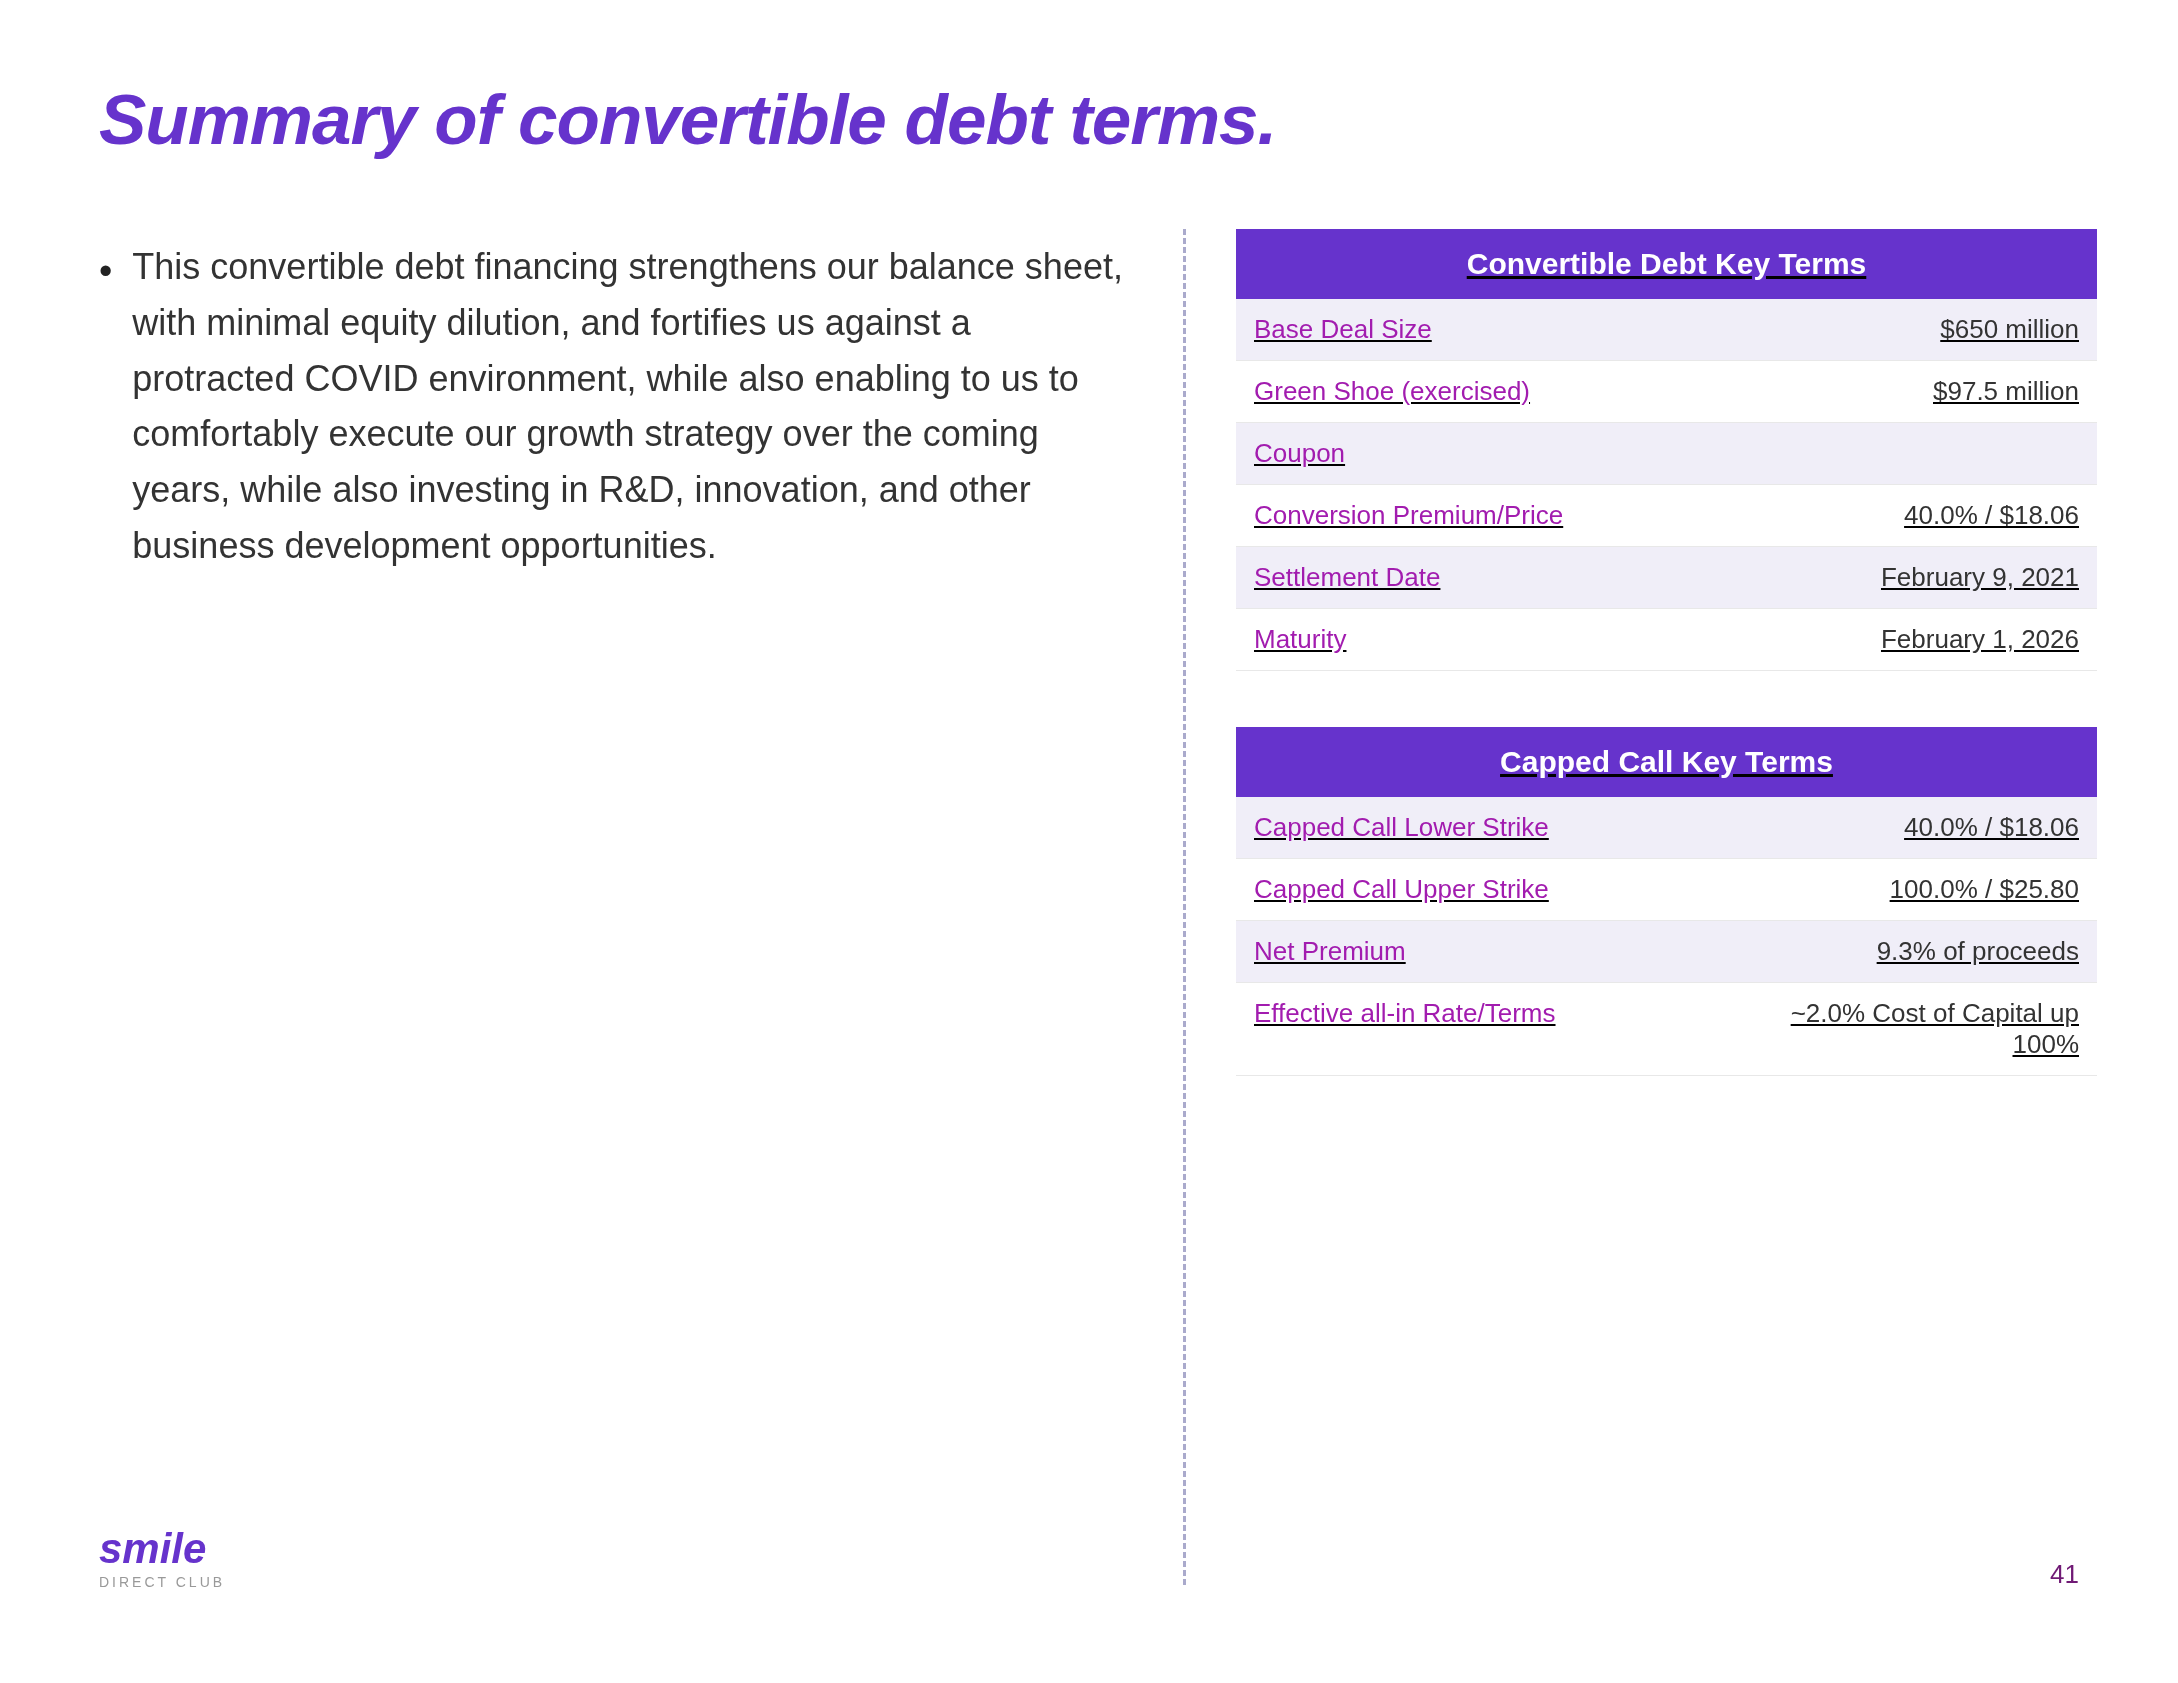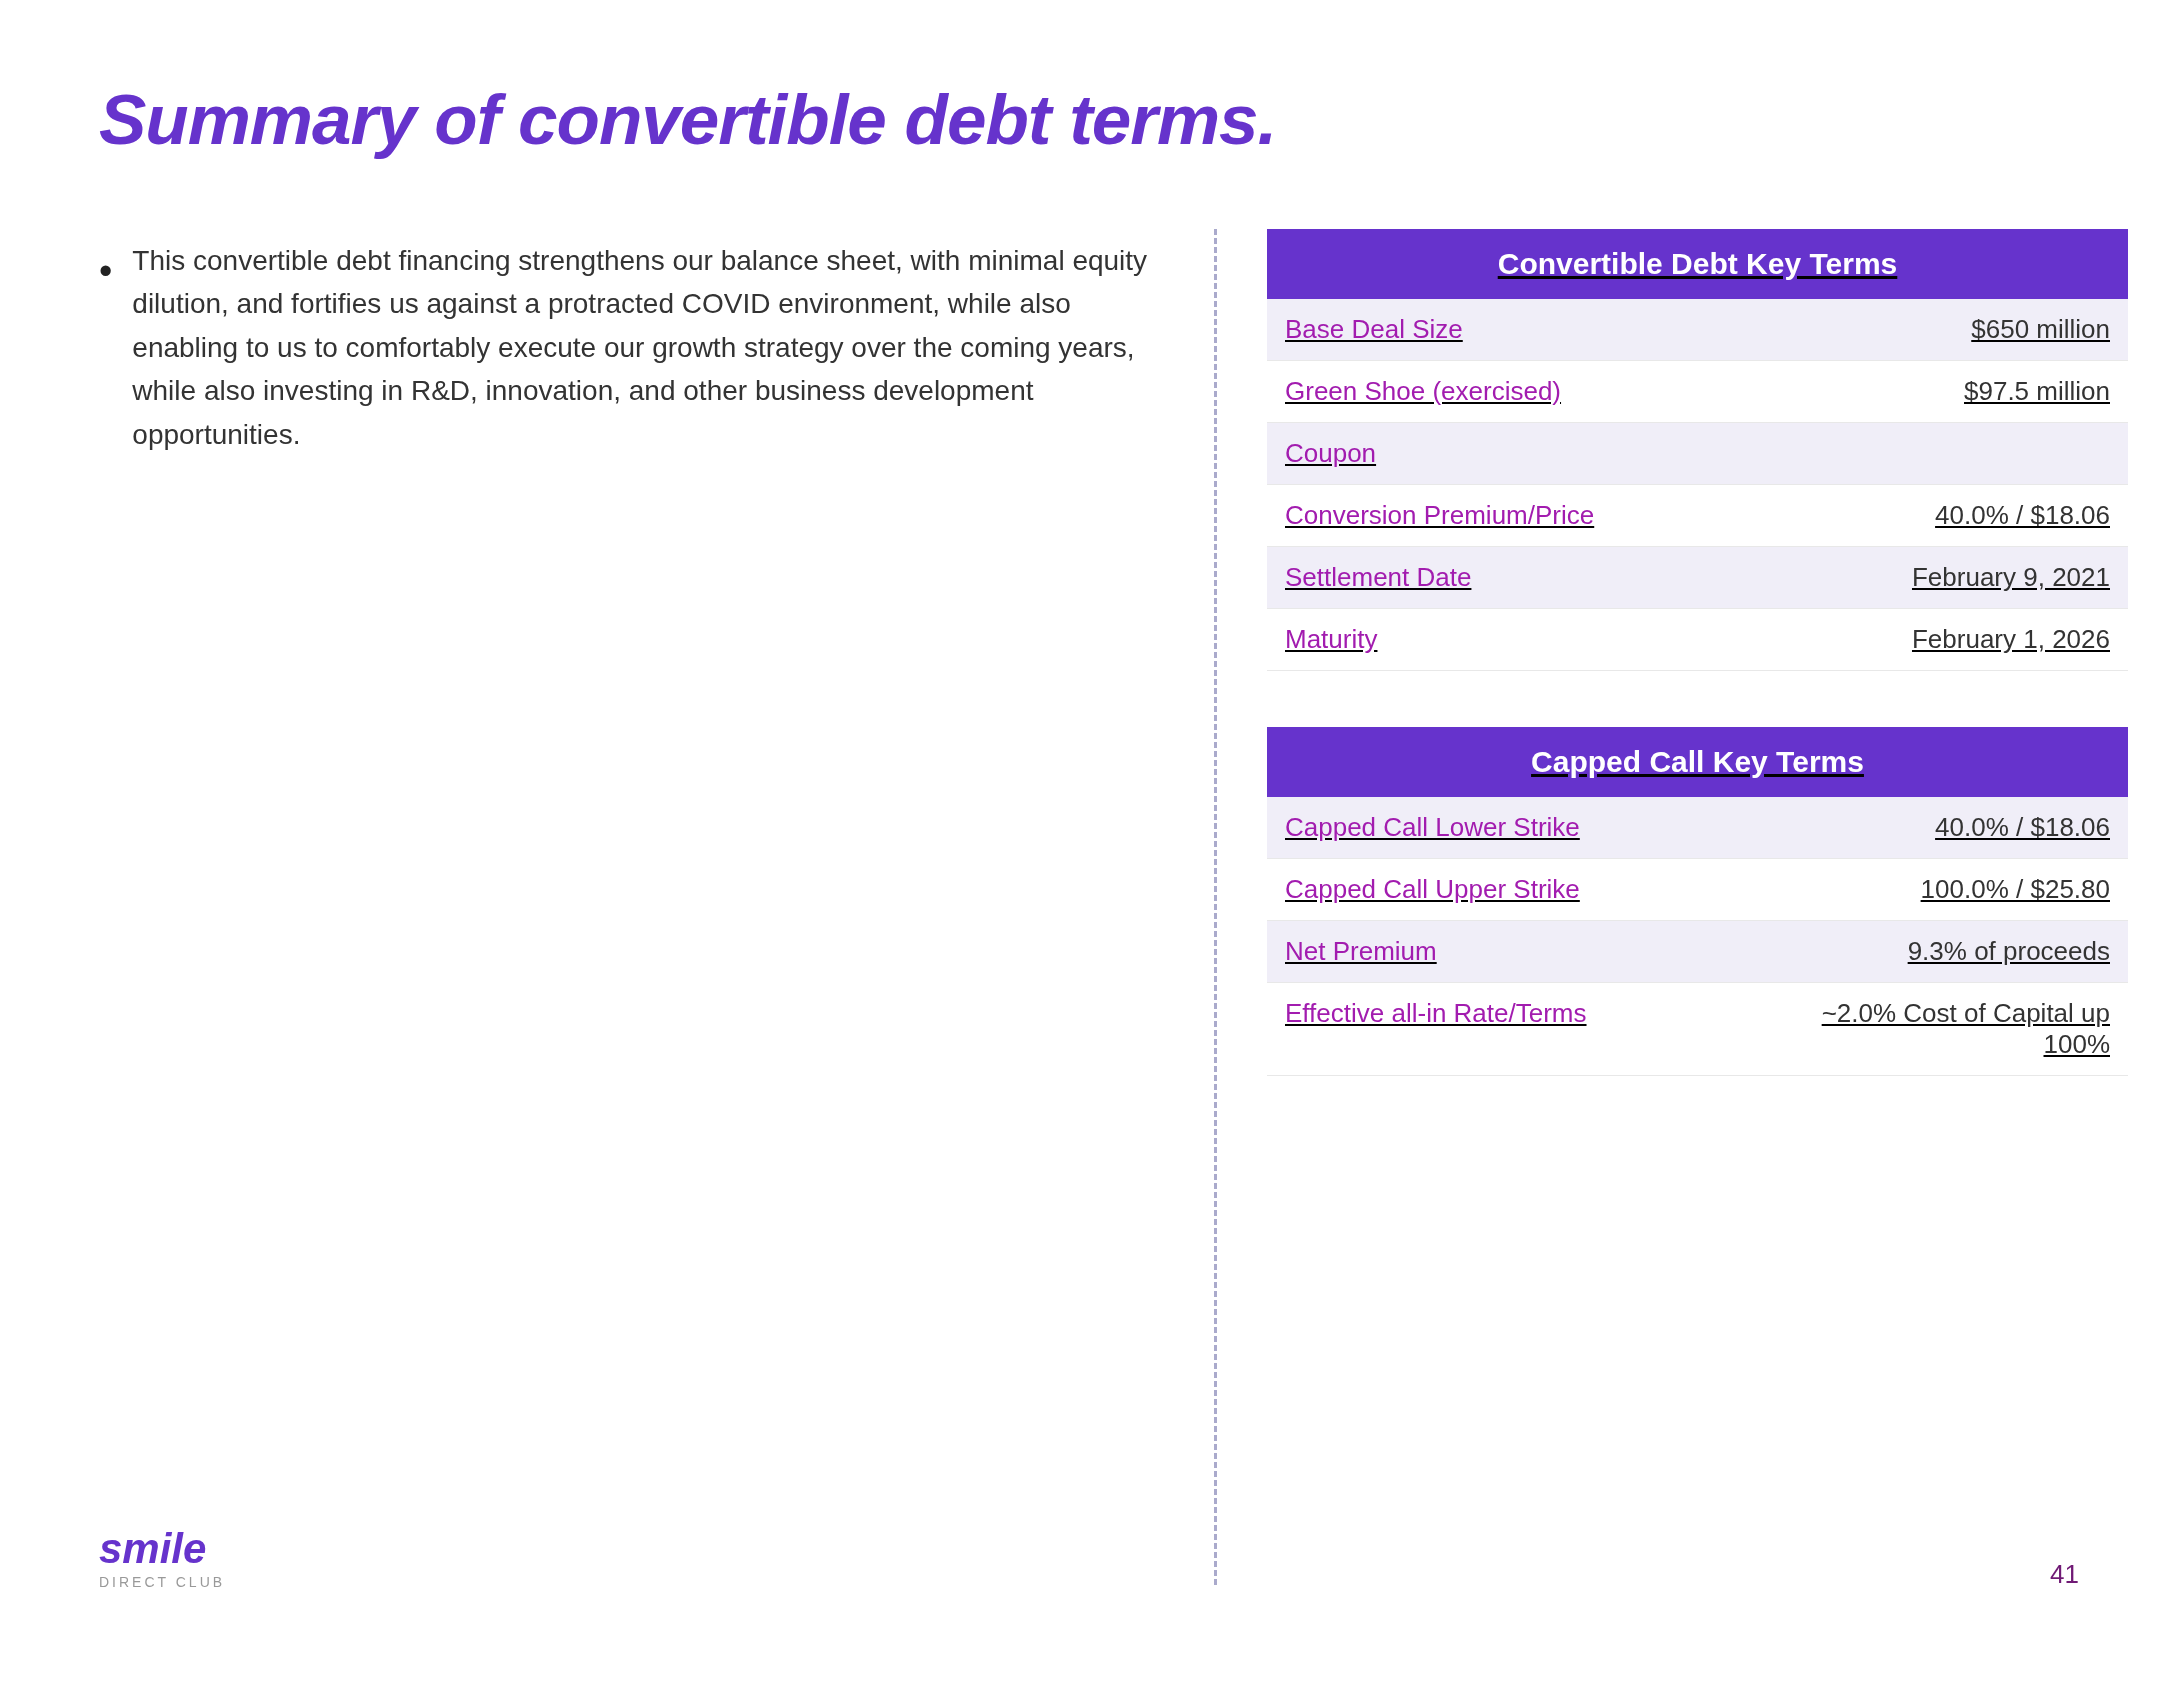--- a/index.html
+++ b/index.html
@@ -9,21 +9,21 @@
       height: 1683px;
       background: #ffffff;
       font-family: 'Arial', sans-serif;
       overflow: hidden;
       position: relative;
     }
 
     .page {
       width: 2178px;
       height: 1644px;
-      padding: 79px 50px 59px 99px;
+      padding: 79px 81px 59px 99px;
       display: flex;
       flex-direction: column;
       position: relative;
     }
 
     .page-title {
       font-size: 71px;
       font-weight: 900;
       color: #6633cc;
       font-style: italic;
@@ -52,21 +52,21 @@
 
     .bullet-dot {
       font-size: 38px;
       color: #222;
       line-height: 1.5;
       flex-shrink: 0;
       margin-top: 4px;
     }
 
     .bullet-text {
-      font-size: 28px;
+      font-size: 36px;
       color: #333;
       line-height: 1.55;
       font-family: Arial, sans-serif;
     }
 
     .divider-column {
       width: 4px;
       display: flex;
       flex-direction: column;
       align-items: center;

